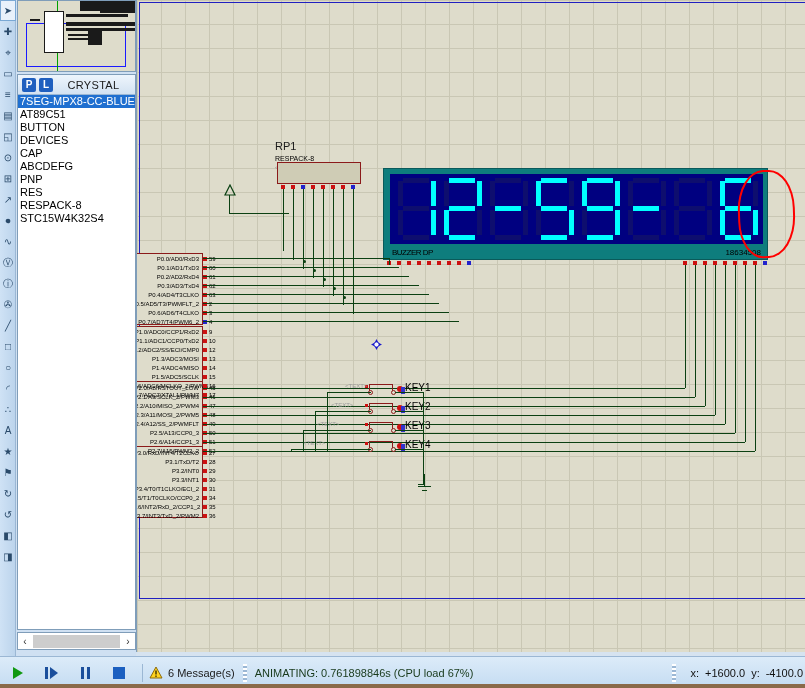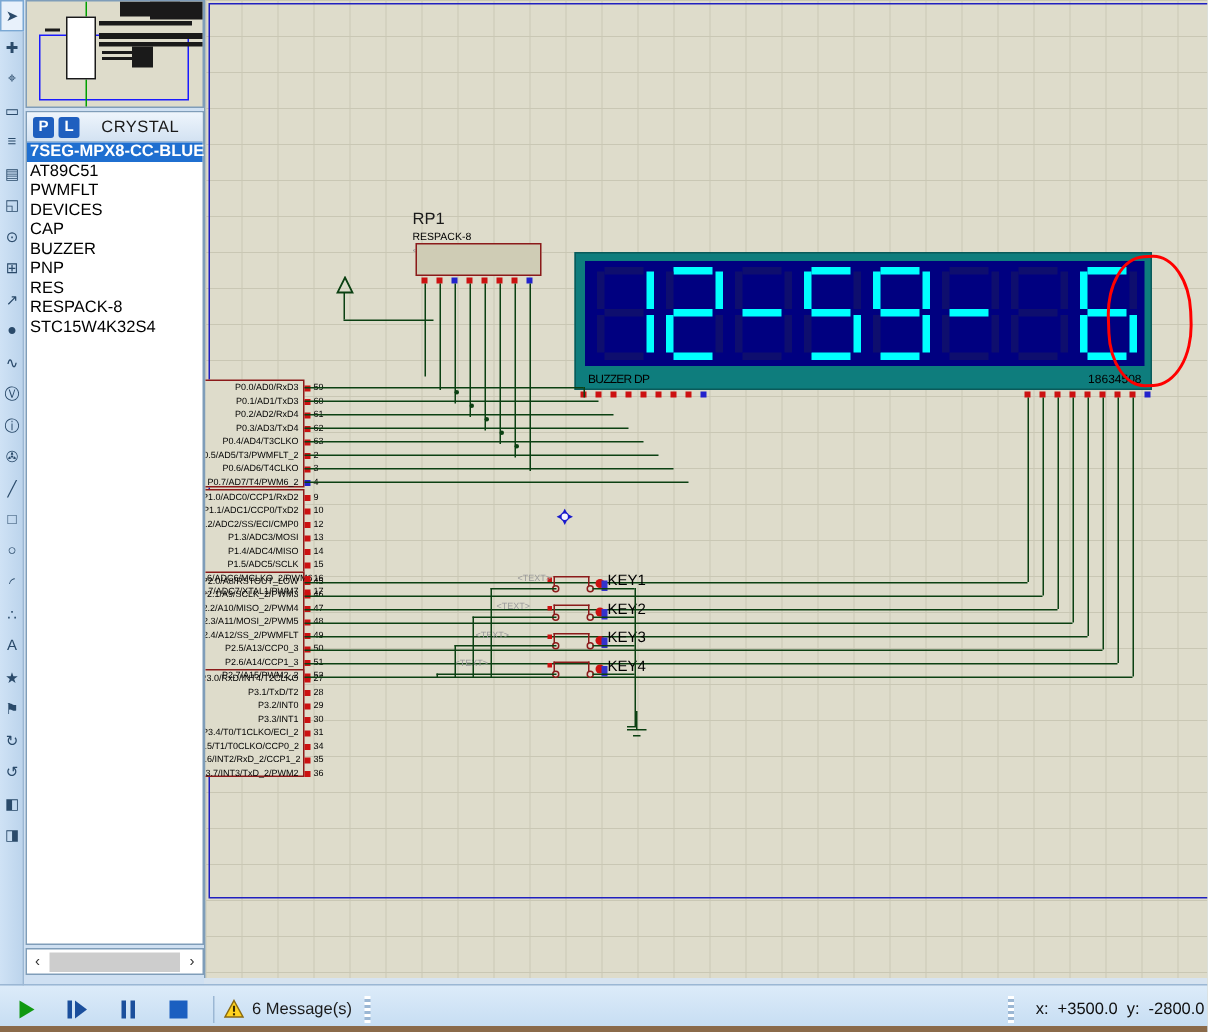--- a/index.html
+++ b/index.html
@@ -46,21 +46,21 @@
     display:flex; align-items:center; gap:3px; padding:0 4px;
   }
   .pl-btn {
     width:14px; height:14px; background:#1f5fbf; color:#fff;
     font-size:10px; font-weight:bold; display:flex;
     align-items:center; justify-content:center; border-radius:2px;
   }
   #devices-title { flex:1; text-align:center; font-size:11px; color:#1a1a1a; letter-spacing:.3px; }
   #device-list { padding:0; }
   .dev-item { height:13px; padding:0 2px; font-size:11px; color:#000; line-height:13px; white-space:nowrap; }
-  .dev-item.sel { background:#1f6fd0; color:#fff;font-weight:bold; }
+  .dev-item.sel { background:#1f6fd0; color:#fff; }
   #dev-hscroll {
     position:absolute; left:17px; top:632px; width:119px; height:18px;
     background:#fff; border:1px solid #7f9db9;
     display:flex; align-items:center;
   }
   .sb-arrow { width:14px; text-align:center; font-size:10px; color:#333; }
   .sb-thumb { flex:1; height:13px; background:#cdcdcd; margin:0 1px; }
   
   #canvas {
     position:absolute; left:136px; top:0; width:669px; height:652px;
@@ -190,24 +190,24 @@
 
   <div id="devices-panel">
     <div id="devices-header">
       <div class="pl-btn">P</div>
       <div class="pl-btn">L</div>
       <div id="devices-title">CRYSTAL</div>
     </div>
     <div id="device-list">
         <div class="dev-item sel">7SEG-MPX8-CC-BLUE</div>
         <div class="dev-item">AT89C51</div>
-        <div class="dev-item">PWMFLT</div>
+        <div class="dev-item">BUTTON</div>
         <div class="dev-item">DEVICES</div>
         <div class="dev-item">CAP</div>
-        <div class="dev-item">BUZZER</div>
+        <div class="dev-item">ABCDEFG</div>
         <div class="dev-item">PNP</div>
         <div class="dev-item">RES</div>
         <div class="dev-item">RESPACK-8</div>
         <div class="dev-item">STC15W4K32S4</div>
       </div>
   </div>
 
   <div id="dev-hscroll">
     <div class="sb-arrow">‹</div>
     <div class="sb-thumb"></div>
@@ -600,21 +600,22 @@
   <div class="sep"></div>
   <div id="msg-area">
     <svg width="14" height="13" viewBox="0 0 14 13">
       <polygon points="7,1 13,12 1,12" fill="#ffd320" stroke="#8a6a10" stroke-width="1"></polygon>
       <rect x="6.3" y="4.5" width="1.4" height="4" fill="#3a2d00"></rect>
       <rect x="6.3" y="9.5" width="1.4" height="1.4" fill="#3a2d00"></rect>
     </svg>
     <span>6 Message(s)</span>
   </div>
   <div class="grip"></div>
+  <div id="anim-text">ANIMATING: 0.761898846s (CPU load 67%)</div>
   <div id="coords">
     <div class="grip"></div>
     <span>x:</span>
-    <span class="cv">+3500.0</span>
+    <span class="cv">+1600.0</span>
     <span>y:</span>
-    <span class="cv">-2800.0</span>
+    <span class="cv">-4100.0</span>
   </div>
 </div>
 <div id="desktop-strip"></div>
 
 </body></html>

